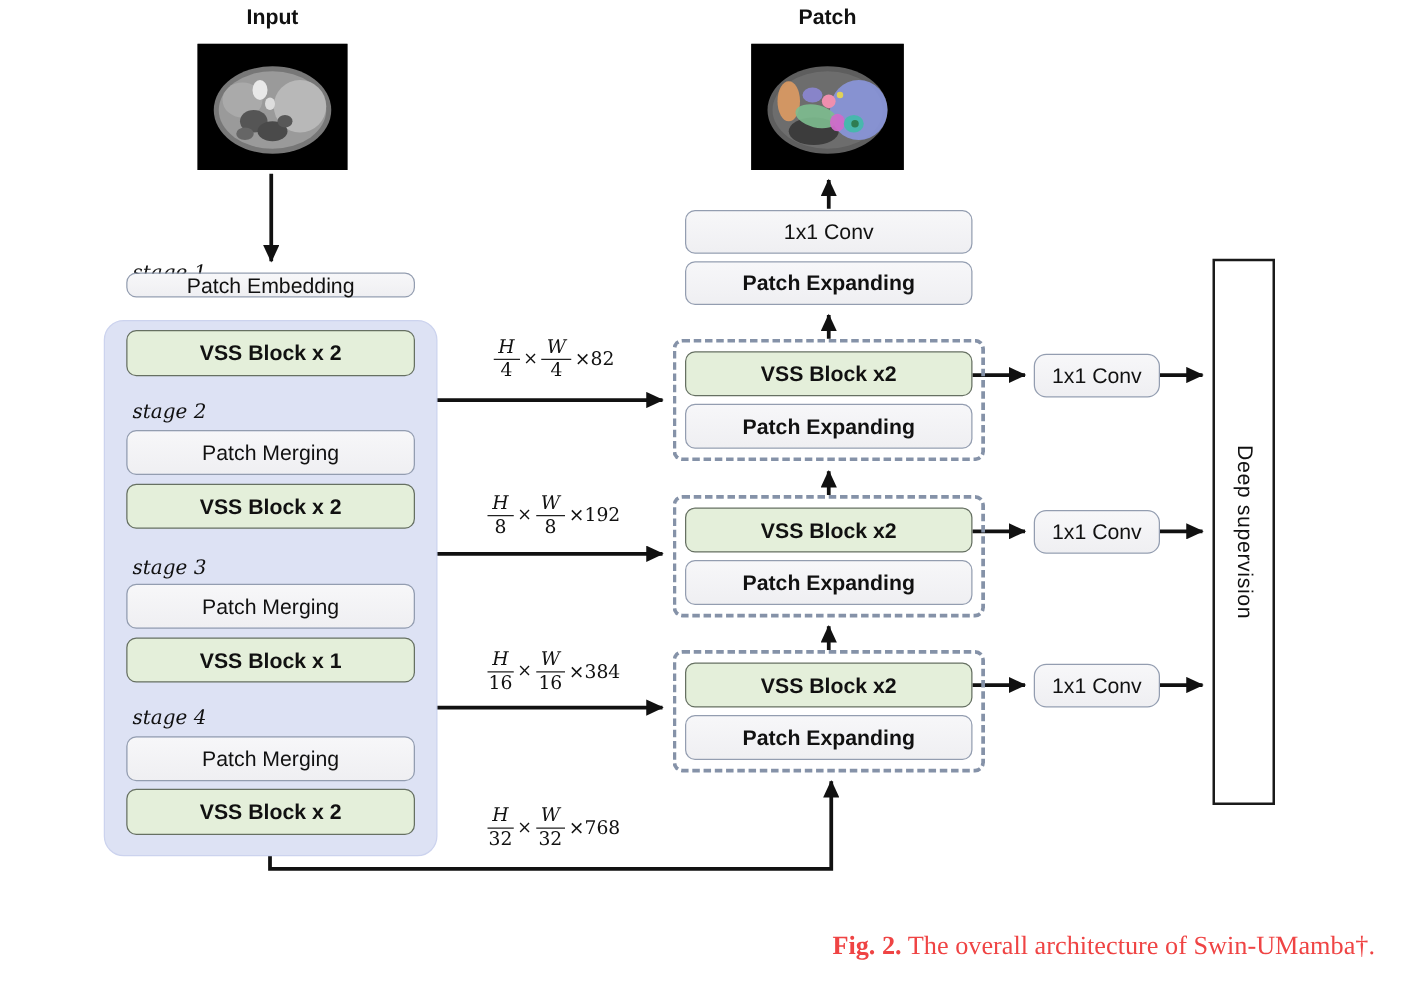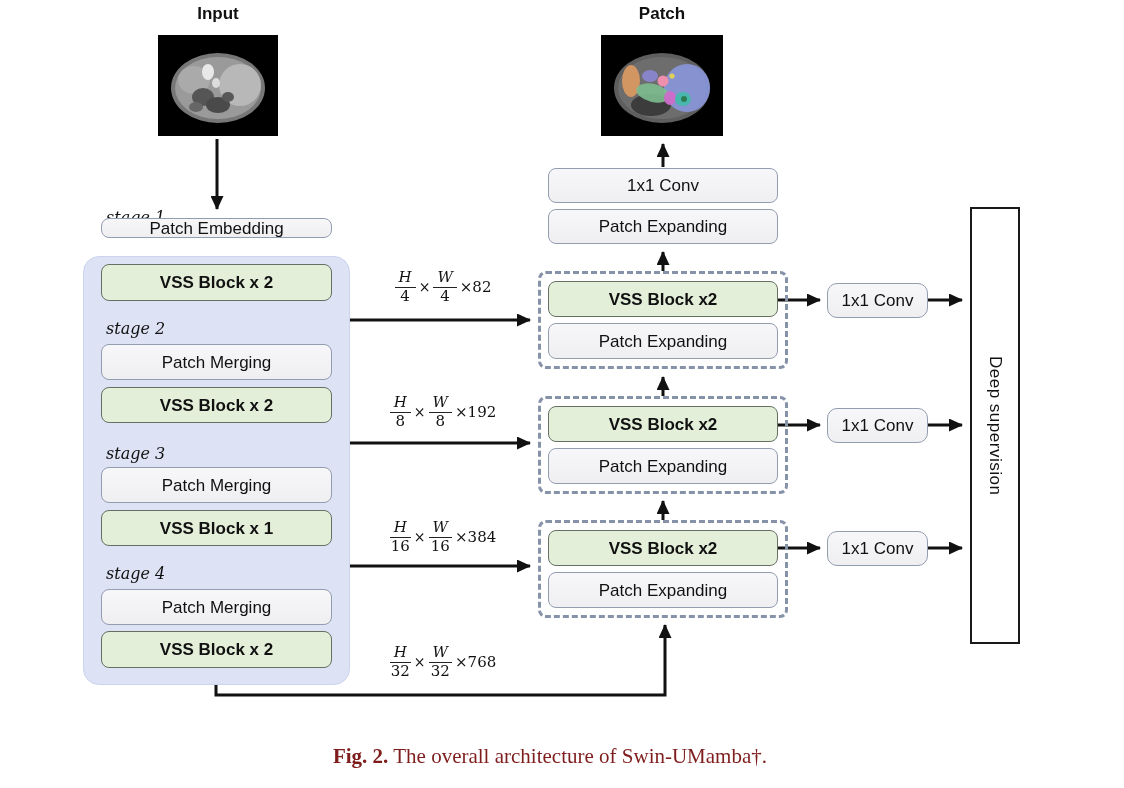--- a/index.html
+++ b/index.html
@@ -8,21 +8,21 @@
   .abs{position:absolute;box-sizing:border-box;}
 
   
   .hdr{font-weight:bold;font-size:17px;text-align:center;}
 
   
   .box{display:flex;align-items:center;justify-content:center;border-radius:8px;
        font-size:17px;line-height:1;}
   .lightbox{background:linear-gradient(#f7f7f9,#efeff2);border:1.6px solid #939db0;}
   .greenbox{background:#e4efda;border:1.6px solid #667062;font-weight:bold;}
-  .boldtxt{font-weight:normal;}
+  .boldtxt{font-weight:bold;}
 
   .enc-wrap{background:#dde2f4;border:1px solid #ccd3ee;border-radius:16px;}
   .dashed{border:3px dashed #8592a8;border-radius:8px;background:transparent;}
 
   .stage-label{font-family:"DejaVu Serif",serif;font-style:italic;font-size:16px;}
 
   
   .dim{display:flex;align-items:center;justify-content:center;gap:3px;
        font-family:"DejaVu Serif",serif;font-size:15px;}
   .frac{display:inline-flex;flex-direction:column;align-items:center;line-height:1.15;}
@@ -31,21 +31,21 @@
   .times{font-size:14px;}
   .chan{font-style:normal;}
 
   .deep-sup{background:#fff;border:2px solid #1a1a1a;display:flex;align-items:center;
             justify-content:center;}
   .deep-sup span{writing-mode:vertical-rl;font-size:17px;letter-spacing:.5px;}
 
   .scan{background:#000;}
   .scan svg{display:block;}
 
-  .caption{font-family:"Liberation Serif",serif;font-size:21px;text-align:center;color:#7f1d1d;}
+  .caption{font-family:"Liberation Serif",serif;font-size:21px;text-align:right;color:#ef4444;}
   .caption .figno{font-weight:bold;}
   .watermark{font-size:16px;color:#d2d2d2;text-align:right;}
 </style>
 </head>
 <body>
 
 <div id="stage">
 
   <svg class="abs" style="left:0;top:0;" width="1124" height="788" viewBox="0 0 1124 788">
     <defs>

